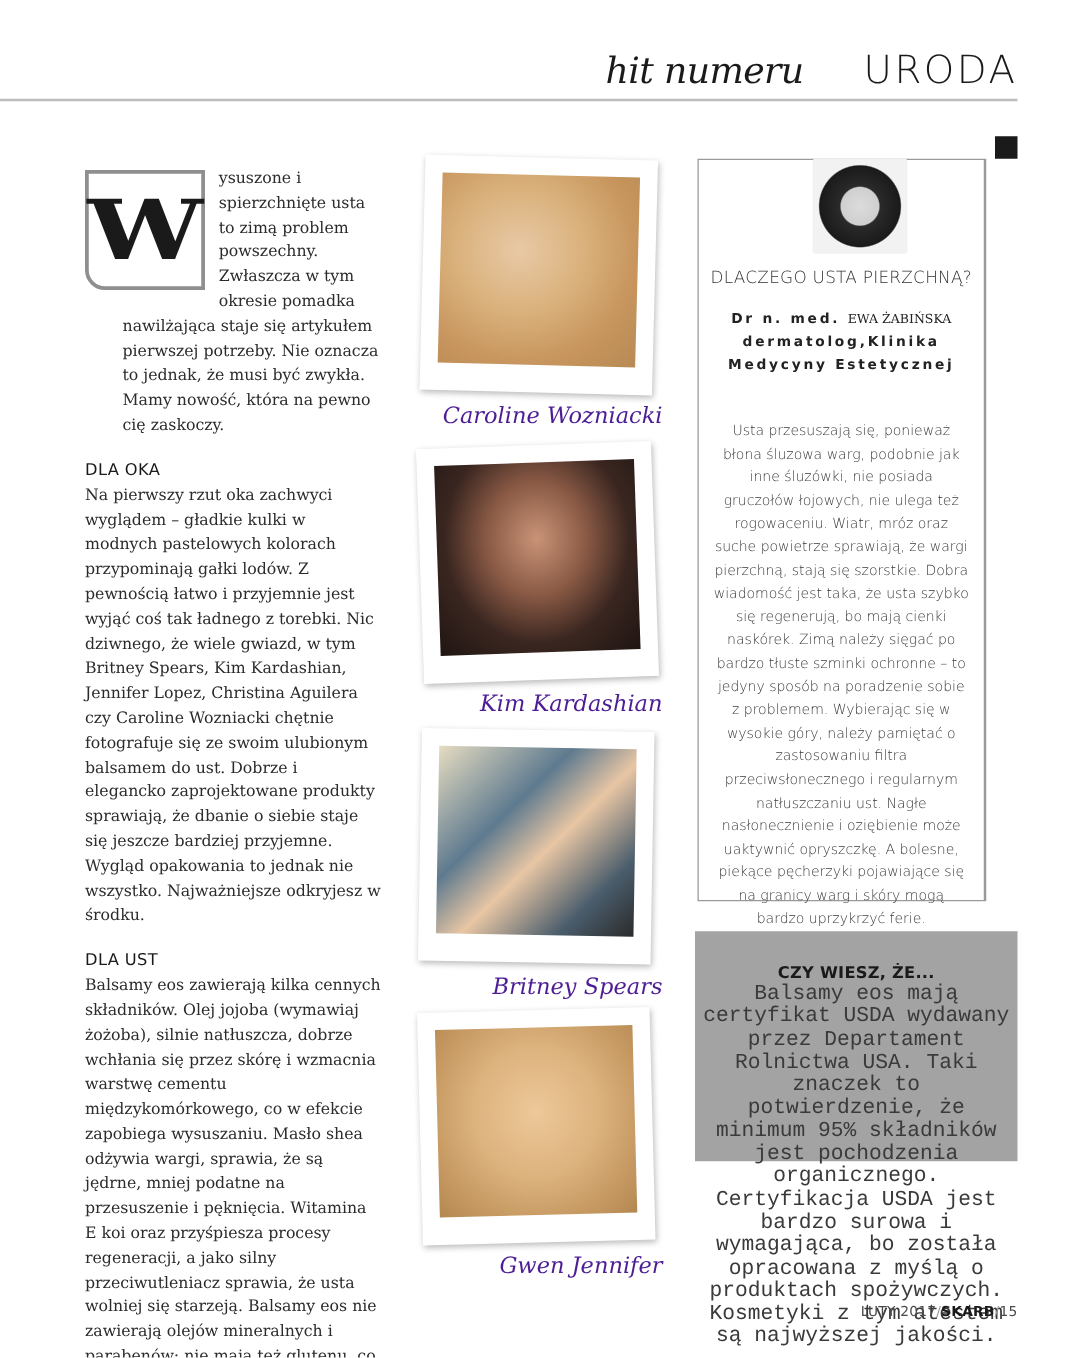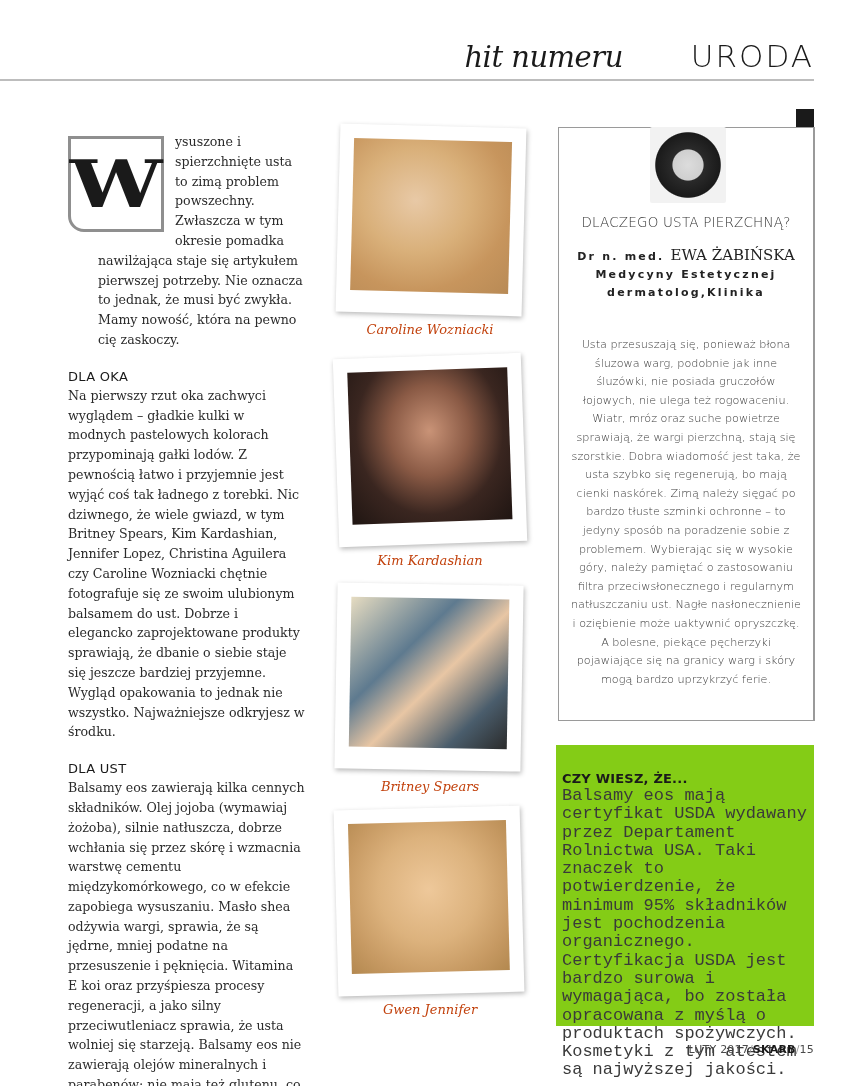--- a/index.html
+++ b/index.html
@@ -1,62 +1,62 @@
 <!DOCTYPE html>
 <html><head>
 <meta charset="utf-8">
 <style>
   * { box-sizing: border-box; margin: 0; padding: 0; }
   html, body { width: 867px; height: 1086px; background: #ffffff; overflow: hidden; }
   body { position: relative; color: #222; }
 
   
-  .header { position: absolute; top: 38px; right: 53px; display: flex; align-items: baseline; gap: 24px; }
+  .header { position: absolute; top: 38px; right: 53px; display: flex; align-items: baseline; gap: 4px; }
   .header .kicker { font-family: "DejaVu Serif", serif; font-style: italic; font-size: 29px; color: #1a1a1a; letter-spacing: -0.5px; }
   .header .section { font-family: "DejaVu Sans", sans-serif; font-weight: 300; font-size: 31px; letter-spacing: 2px; color: #1a1a1a; margin-left: 44px; }
   .header-rule { position: absolute; top: 79px; left: 0; width: 814px; height: 2px; background: #bdbdbd; }
 
   
   .col-left { position: absolute; left: 68px; top: 132px; width: 238px; font-family: "DejaVu Serif", serif; font-size: 12.6px; line-height: 19.8px; color: #2b2b2b; }
   .dropcap-box { float: left; width: 96px; height: 96px; border: 3px solid #8f8f8f; border-bottom-left-radius: 16px; margin: 4px 11px 2px 0; display: flex; align-items: center; justify-content: center; }
   .dropcap-letter { font-family: "DejaVu Serif", serif; font-size: 66px; font-weight: bold; color: #1a1a1a; line-height: 1; transform: scaleX(1.25); }
   .intro { margin-bottom: 18px; margin-left: 30px; }
   .subhead { font-family: "DejaVu Sans", sans-serif; font-weight: normal; font-size: 13px; letter-spacing: 0.3px; color: #1a1a1a; line-height: 18px; margin-top: 2px; }
   .para { margin-bottom: 18px; }
 
   
   .polaroid { position: absolute; background: #fff; box-shadow: 1px 2px 5px rgba(0,0,0,0.28); padding: 14px 14px 22px 14px; }
   .polaroid .photo { width: 100%; height: 100%; }
-  .caption { position: absolute; font-family: "DejaVu Serif", serif; font-style: italic; font-size: 13px; color: #c2410c; text-align: center; width: 200px; }
+  .caption { position: absolute; font-family: "DejaVu Serif", serif; font-style: italic; font-size: 18px; color: #4c1d95; text-align: right; width: 200px; }
 
   .p1 { left: 338px; top: 126px; width: 186px; height: 188px; transform: rotate(1.5deg); }
   .p1 .photo { background: radial-gradient(ellipse at 40% 40%, #e8c9a6 0%, #d9b07a 40%, #c7955d 70%, #b88a55 100%); }
   .p2 { left: 336px; top: 356px; width: 188px; height: 188px; transform: rotate(-2deg); }
   .p2 .photo { background: radial-gradient(ellipse at 50% 40%, #c99377 0%, #8a5a45 35%, #3a2620 65%, #1f1512 100%); }
   .p3 { left: 336px; top: 584px; width: 186px; height: 186px; transform: rotate(1deg); }
   .p3 .photo { background: linear-gradient(135deg, #e6dcc1 0%, #5e7a8f 35%, #e8c6a4 55%, #4a5d6c 80%, #2b2b2b 100%); }
   .p4 { left: 336px; top: 808px; width: 186px; height: 186px; transform: rotate(-1.5deg); }
   .p4 .photo { background: radial-gradient(ellipse at 50% 45%, #eec89a 0%, #dcb27d 45%, #c79a63 75%, #b3884f 100%); }
 
   .c1 { left: 330px; top: 322px; }
   .c2 { left: 330px; top: 553px; }
   .c3 { left: 330px; top: 779px; }
   .c4 { left: 330px; top: 1002px; }
 
   
   .corner-square { position: absolute; left: 796px; top: 109px; width: 18px; height: 18px; background: #1a1a1a; }
-  .expert-box { position: absolute; left: 558px; top: 127px; width: 257px; height: 594px; border: 1.5px solid #9a9a9a; border-right-width: 2px; }
+  .expert-box { position: absolute; left: 558px; top: 127px; width: 231px; height: 594px; border: 1.5px solid #9a9a9a; border-right-width: 2px; }
   .expert-photo { position: absolute; left: 91px; top: -1px; width: 76px; height: 76px; background: radial-gradient(ellipse at 50% 50%, #dcdcdc 0%, #cfcfcf 28%, #2a2a2a 30%, #1a1a1a 60%, #f2f2f2 62%); border-radius: 2px; }
   .expert-q { position: absolute; top: 86px; width: 100%; text-align: center; font-family: "DejaVu Sans", sans-serif; font-weight: 300; font-size: 13.5px; letter-spacing: 0.2px; color: #333; }
   .expert-byline { position: absolute; top: 118px; width: 100%; text-align: center; font-family: "DejaVu Sans", sans-serif; font-size: 11px; font-weight: bold; letter-spacing: 2.2px; color: #222; line-height: 18px; }
-  .expert-byline .name { font-family: "DejaVu Serif", serif; font-weight: normal; font-size: 15px; letter-spacing: 0; }
+  .expert-byline .name { font-family: "DejaVu Serif", serif; font-weight: normal; font-size: 10px; letter-spacing: 0; }
   .expert-body { position: absolute; top: 208px; left: 12px; right: 12px; text-align: center; font-family: "DejaVu Sans", sans-serif; font-weight: 300; font-size: 11.2px; line-height: 18.6px; color: #3a3a3a; }
 
   
-  .fact-box { position: absolute; left: 556px; top: 745px; width: 258px; height: 281px; background: #84cc16; padding: 26px 6px 0 6px; text-align: left; }
+  .fact-box { position: absolute; left: 556px; top: 745px; width: 258px; height: 184px; background: #a3a3a3; padding: 26px 6px 0 6px; text-align: center; }
   .fact-title { font-family: "DejaVu Sans", sans-serif; font-weight: bold; font-size: 13px; color: #1a1a1a; line-height: 16px; letter-spacing: 0.2px; }
   .fact-body { font-family: Liberation Mono, monospace; font-size: 17px; line-height: 18.3px; color: #3a3a3a; }
 
   
   .footer { position: absolute; right: 53px; top: 1043px; font-family: "DejaVu Sans", sans-serif; font-size: 11px; color: #4a4a4a; letter-spacing: 0.2px; }
   .footer .brand { font-weight: bold; color: #1a1a1a; }
   .footer .sep { color: #999; }
 </style>
 </head>
 <body>
@@ -102,22 +102,22 @@
 
 <div class="corner-square"></div>
 <div class="expert-box">
   <div class="expert-photo"></div>
   <div class="expert-q">DLACZEGO USTA PIERZCHNĄ?</div>
   <div class="expert-byline">
     <div>
       <span>Dr n. med.</span>
       <span class="name">EWA ŻABIŃSKA</span>
     </div>
+    <div>dermatolog,Klinika</div>
     <div>Medycyny Estetycznej</div>
-    <div>dermatolog,Klinika</div>
   </div>
   <p class="expert-body">Usta przesuszają się, ponieważ błona śluzowa warg, podobnie jak inne śluzówki, nie posiada gruczołów łojowych, nie ulega też rogowaceniu. Wiatr, mróz oraz suche powietrze sprawiają, że wargi pierzchną, stają się szorstkie. Dobra wiadomość jest taka, że usta szybko się regenerują, bo mają cienki naskórek. Zimą należy sięgać po bardzo tłuste szminki ochronne – to jedyny sposób na poradzenie sobie z problemem. Wybierając się w wysokie góry, należy pamiętać o zastosowaniu filtra przeciwsłonecznego i regularnym natłuszczaniu ust. Nagłe nasłonecznienie i oziębienie może uaktywnić opryszczkę. A bolesne, piekące pęcherzyki pojawiające się na granicy warg i skóry mogą bardzo uprzykrzyć ferie.</p>
 </div>
 
 <div class="fact-box">
   <div class="fact-title">CZY WIESZ, ŻE...</div>
   <p class="fact-body">Balsamy eos mają certyfikat USDA wydawany przez Departament Rolnictwa USA. Taki znaczek to potwierdzenie, że minimum 95% składników jest pochodzenia organicznego. Certyfikacja USDA jest bardzo surowa i wymagająca, bo została opracowana z myślą o produktach spożywczych. Kosmetyki z tym atestem są najwyższej jakości.</p>
 </div>
 
 <div class="footer">

